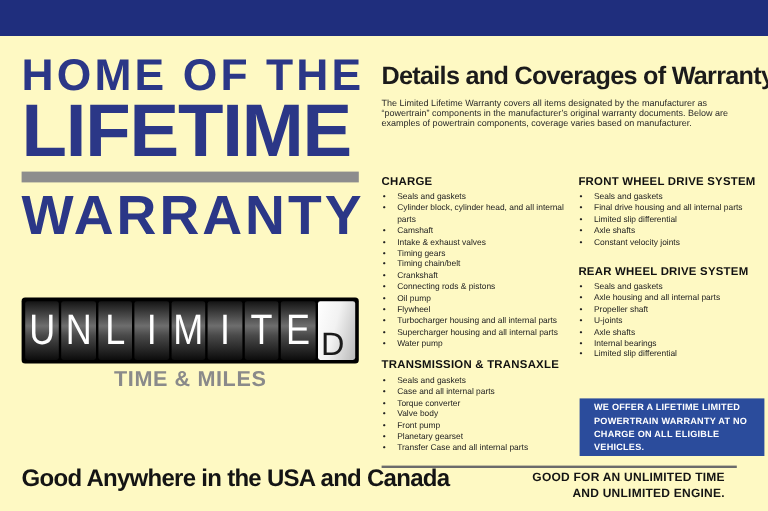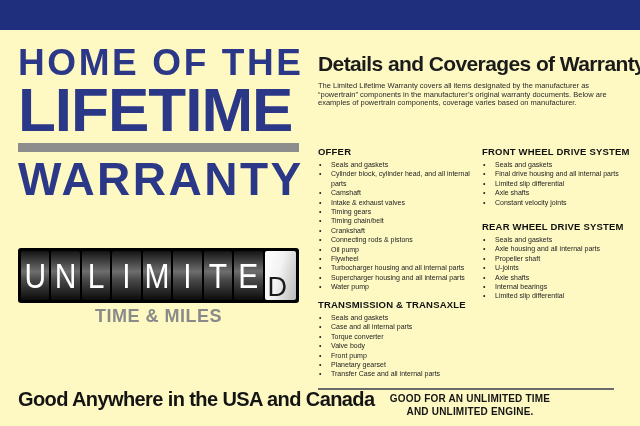--- a/index.html
+++ b/index.html
@@ -65,21 +65,21 @@
   .sec-rwd    { left:482px; top:221px; width:158px; }
 
   .promo-box {
     position:absolute; left:483px; top:332px; width:154px; height:48px;
     background:#2b4c9c; color:#ffffff; display:flex; align-items:center;
     padding:4px 8px 4px 12px; font-size:7.6px; font-weight:bold; line-height:11px;
     letter-spacing:0.2px;
   }
   .divider { position:absolute; left:318px; top:388px; width:296px; height:2px; background:#6b6b6b; }
   .footer-right {
-    position:absolute; left:322px; top:393px; width:296px; text-align:center;
+    position:absolute; left:308px; top:393px; width:296px; text-align:right;
     font-size:10px; font-weight:bold; color:#141414; line-height:12.5px; letter-spacing:0.2px;
   }
 </style>
 </head>
 <body>
 
 <div class="page">
 
   <div class="topbar"></div>
 
@@ -118,21 +118,21 @@
     <div class="odo-cell light">D</div>
   </div>
   <div class="odo-caption">TIME &amp; MILES</div>
 
   <div class="footer-left">Good Anywhere in the USA and Canada</div>
 
   <div class="details-title">Details and Coverages of Warranty</div>
   <div class="details-intro">The Limited Lifetime Warranty covers all items designated by the manufacturer as “powertrain” components in the manufacturer’s original warranty documents. Below are examples of powertrain components, coverage varies based on manufacturer.</div>
 
   <div class="section sec-engine">
-    <h3>OFFER</h3>
+    <h3>CHARGE</h3>
     <ul>
         <li>Seals and gaskets</li>
         <li>Cylinder block, cylinder head, and all internal parts</li>
         <li>Camshaft</li>
         <li>Intake &amp; exhaust valves</li>
         <li>Timing gears</li>
         <li>Timing chain/belt</li>
         <li>Crankshaft</li>
         <li>Connecting rods &amp; pistons</li>
         <li>Oil pump</li>
@@ -173,20 +173,23 @@
         <li>Seals and gaskets</li>
         <li>Axle housing and all internal parts</li>
         <li>Propeller shaft</li>
         <li>U-joints</li>
         <li>Axle shafts</li>
         <li>Internal bearings</li>
         <li>Limited slip differential</li>
       </ul>
   </div>
 
+  <div class="promo-box">
+    <span>WE OFFER A LIFETIME LIMITED POWERTRAIN WARRANTY AT NO CHARGE ON ALL ELIGIBLE VEHICLES.</span>
+  </div>
 
   <div class="divider"></div>
   <div class="footer-right">
     <div>GOOD FOR AN UNLIMITED TIME</div>
     <div>AND UNLIMITED ENGINE.</div>
   </div>
 
 </div>
 
 </body></html>

